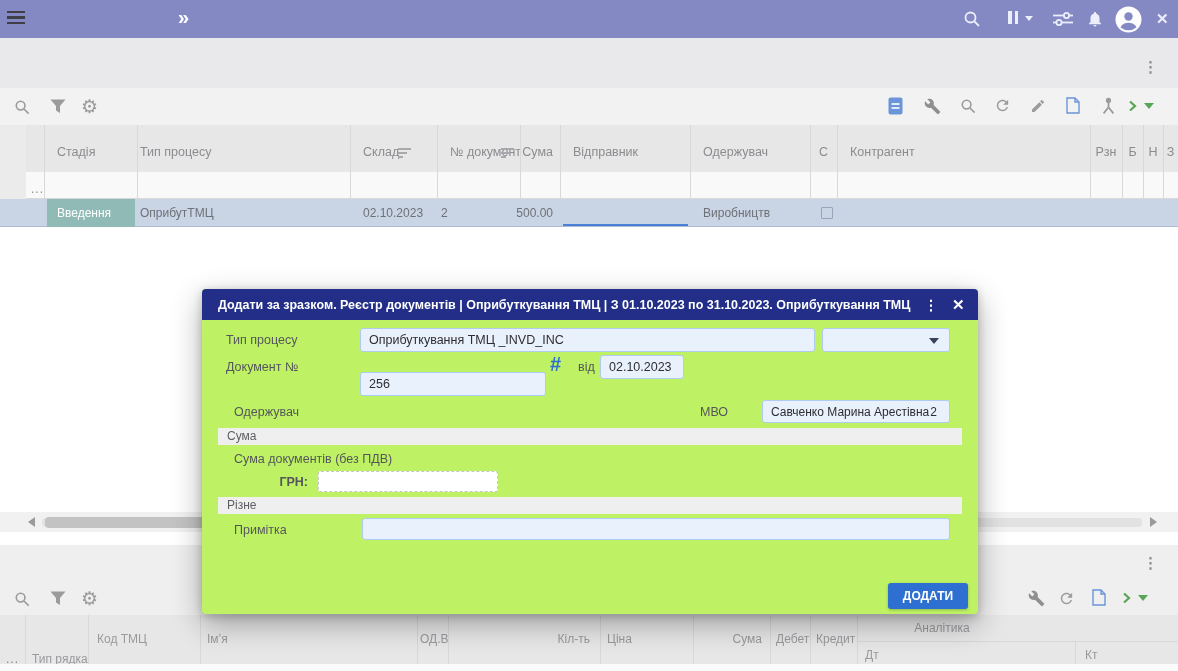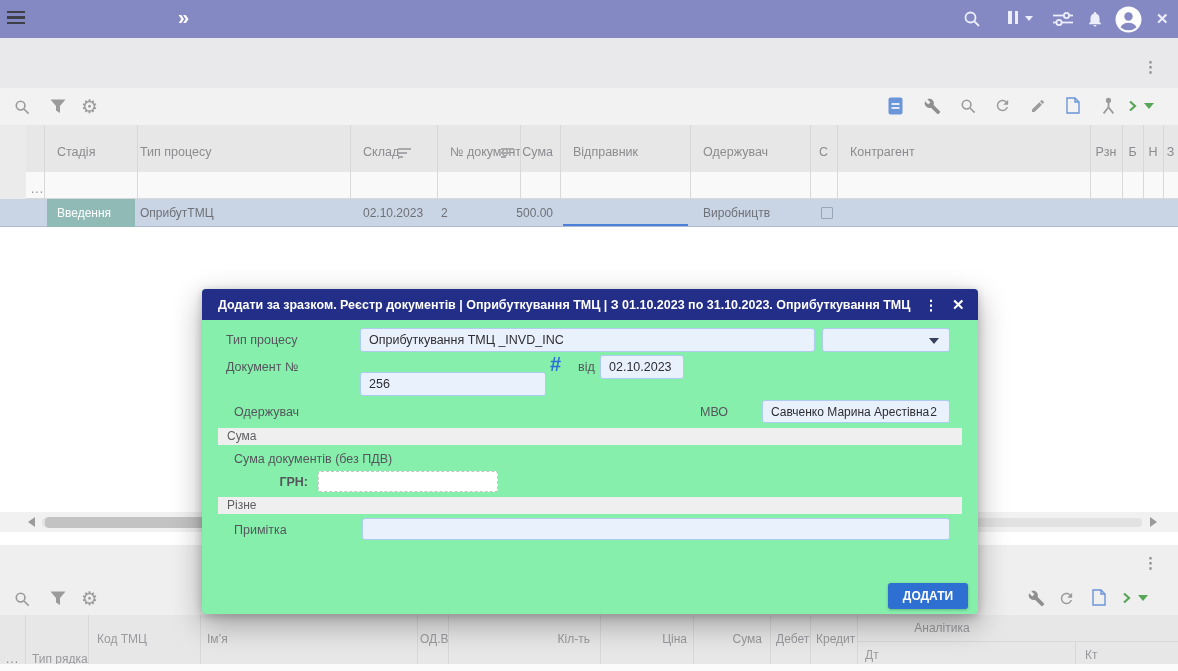--- a/index.html
+++ b/index.html
@@ -38,21 +38,21 @@
   .hscroll-thumb { left:45px; top:517px; width:173px; height:11px; background:#c3c3c4; border-radius:4px; cursor:pointer; }
   .tri-left { width:0; height:0; border-top:5px solid transparent; border-bottom:5px solid transparent; border-right:7px solid #9a9a9a; cursor:pointer; }
   .tri-right { width:0; height:0; border-top:5px solid transparent; border-bottom:5px solid transparent; border-left:7px solid #9a9a9a; cursor:pointer; }
   
   .rows-band { left:0; top:545px; width:1178px; height:70px; background:#efeff0; }
   .grid2-head { left:0; top:615px; width:1178px; height:49px; background:#e7e7e8; }
   .h2cell { position:absolute; font-size:12px; color:#9a9a9e; white-space:nowrap; }
   .v2line { position:absolute; top:615px; height:49px; width:1px; background:#d8d8d9; }
   .grid2-filter { left:0; top:664px; width:1178px; height:7px; background:#fbfbfc; }
   
-  .modal { left:202px; top:289px; width:776px; height:325px; background:#86efac; border-radius:4px;
+  .modal { left:202px; top:289px; width:776px; height:325px; background:#bef264; border-radius:4px;
     box-shadow:0 10px 30px rgba(0,0,0,.32), 0 2px 8px rgba(0,0,0,.2); }
   .modal-head { position:absolute; left:0; top:0; width:776px; height:31px; background:#222e87; border-radius:4px 4px 0 0; }
   .modal-title { position:absolute; left:16px; top:9px; color:#fff; font-size:12.5px; font-weight:bold; white-space:nowrap; }
   .modal-kebab { position:absolute; left:722px; top:8px; color:#fff; font-size:14px; font-weight:bold; cursor:pointer; }
   .modal-close { position:absolute; left:750px; top:7px; color:#fff; font-size:15px; font-weight:bold; cursor:pointer; }
   .flabel { position:absolute; font-size:12.5px; color:#55565c; white-space:nowrap; }
   .finput { position:absolute; background:#e9f1fc; border:1px solid #aecbf0; border-radius:3px;
     font-size:12.5px; color:#2e2e33; padding:0 8px; line-height:22px; white-space:nowrap; overflow:hidden; }
   .fsection { position:absolute; left:16px; width:744px; height:17px; background:#efeff0;
     font-size:12px; color:#5f5f63; line-height:17px; padding-left:9px; }
@@ -245,21 +245,21 @@
     <div class="abs clickable" style="left:1138px;top:50px;width:0;height:0;border-left:5.5px solid transparent;border-right:5.5px solid transparent;border-top:6.5px solid #57a657"></div>
   </div>
 
   <div class="abs grid2-head"></div>
   <div class="abs dots" style="left:6px;top:652px">...</div>
   <div class="h2cell" style="left:32px;top:652px">Тип рядка</div>
   <div class="h2cell" style="left:97px;top:632px">Код ТМЦ</div>
   <div class="h2cell" style="left:207px;top:632px">Ім’я</div>
   <div class="h2cell" style="left:420px;top:632px;width:28px;overflow:hidden">ОД.В</div>
   <div class="h2cell" style="left:490px;top:632px;width:100px;text-align:right">Кіл-ть</div>
-  <div class="h2cell" style="left:607px;top:632px;width:80px;text-align:right">Ціна</div>
+  <div class="h2cell" style="left:607px;top:632px;width:80px;">Ціна</div>
   <div class="h2cell" style="left:700px;top:632px;width:62px;text-align:right">Сума</div>
   <div class="h2cell" style="left:776px;top:632px">Дебет</div>
   <div class="h2cell" style="left:816px;top:632px">Кредит</div>
   <div class="h2cell" style="left:857px;top:621px;width:170px;text-align:center">Аналітика</div>
   <div class="h2cell" style="left:865px;top:648px">Дт</div>
   <div class="h2cell" style="left:1085px;top:648px">Кт</div>
 
   <div class="v2line" style="left:25px"></div>
     <div class="v2line" style="left:88px"></div>
   <div class="v2line" style="left:200px"></div>

